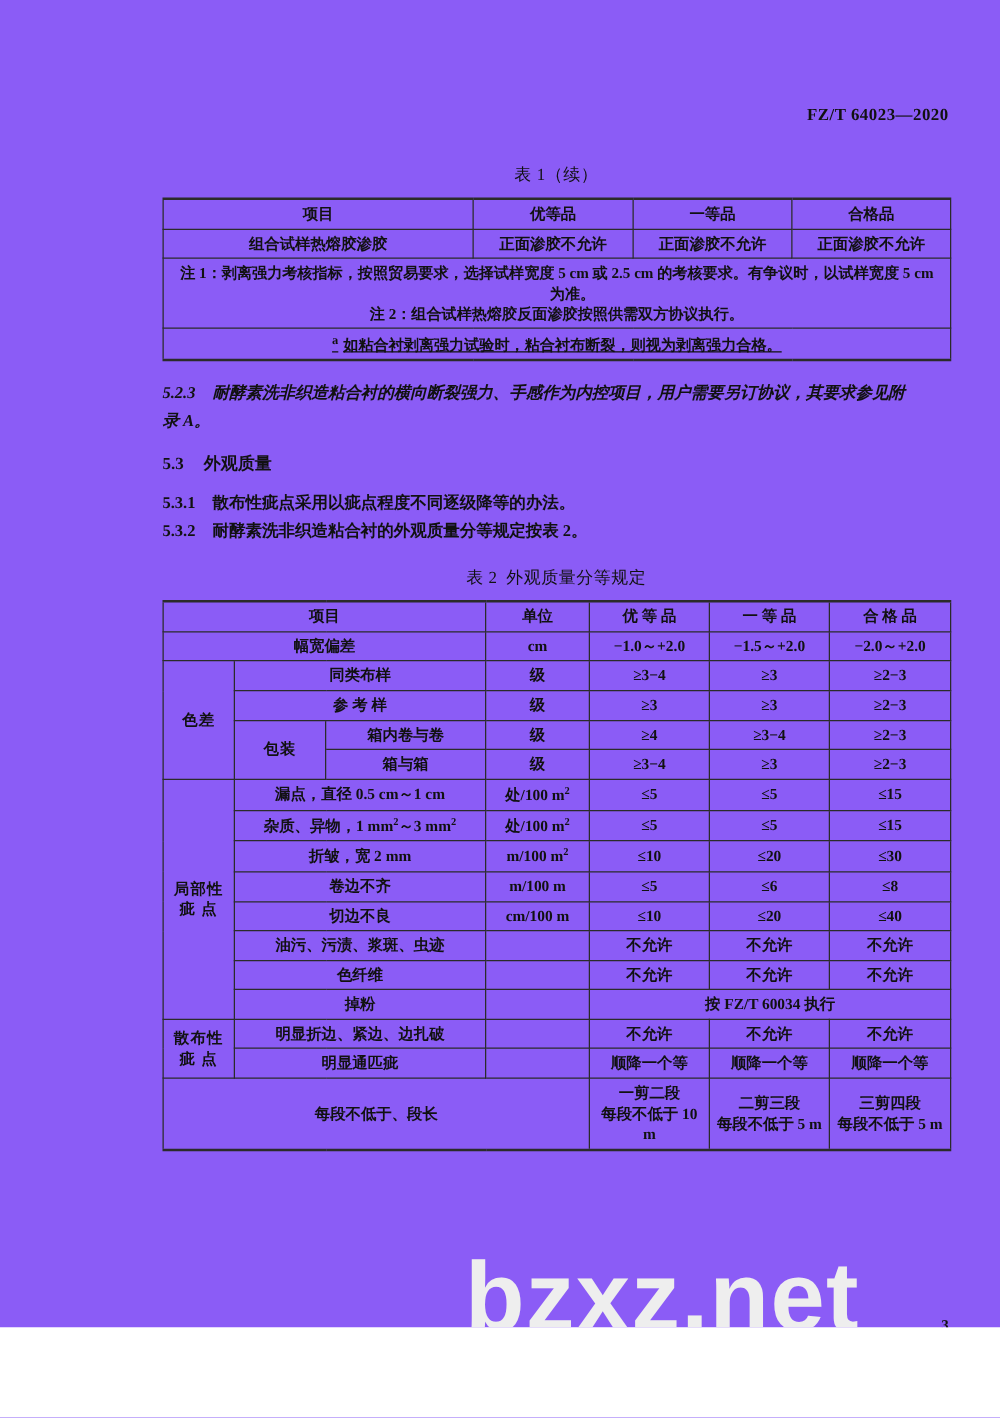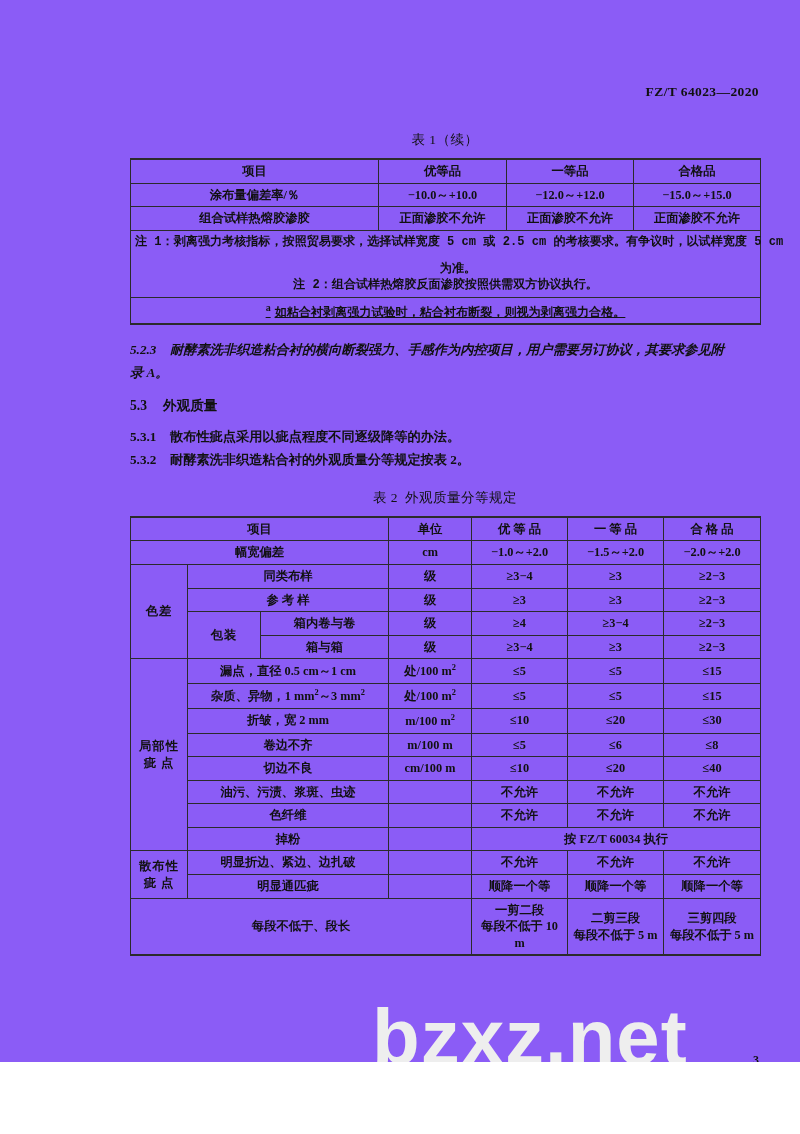--- a/index.html
+++ b/index.html
@@ -84,22 +84,22 @@
   table.std .outer-top  { border-top-width: 2px; }
   table.std .outer-bot  { border-bottom-width: 2px; }
   .left   { text-align: left; padding-left: 10px; }
 
   .note-cell {
     text-align: left;
     padding: 5px 10px 5px 14px;
     line-height: 1.62;
     font-size: 12.1px;
   }
-  .note-line { display: block; white-space: nowrap; font-family: Liberation Mono, monospace; }
-  .note-indent { padding-left: 25px; margin-top: 11px; }
+  .note-line { display: block; white-space: nowrap; }
+  .note-indent { padding-left: 25px; }
   .foot-cell {
     text-align: left;
     padding: 5px 10px 5px 14px;
     font-size: 12.1px;
     line-height: 1.5;
     text-decoration: underline;
   }
   .foot-mark {
     font-size: 10px;
     vertical-align: super;
@@ -163,26 +163,20 @@
         <col style="width:128px">
         <col style="width:127px">
         <col style="width:127px">
       </colgroup>
       <tbody>
         <tr>
           <td class="outer-top">项目</td>
           <td class="outer-top">优等品</td>
           <td class="outer-top">一等品</td>
           <td class="outer-top">合格品</td>
-        </tr>
-        <tr>
-          <td>涂布量偏差率/％</td>
-          <td>−10.0～+10.0</td>
-          <td>−12.0～+12.0</td>
-          <td>−15.0～+15.0</td>
         </tr>
         <tr>
           <td>组合试样热熔胶渗胶</td>
           <td>正面渗胶不允许</td>
           <td>正面渗胶不允许</td>
           <td>正面渗胶不允许</td>
         </tr>
         <tr>
           <td class="note-cell" colspan="4">
             <span class="note-line">注 1：剥离强力考核指标，按照贸易要求，选择试样宽度 5 cm 或 2.5 cm 的考核要求。有争议时，以试样宽度 5 cm</span>

